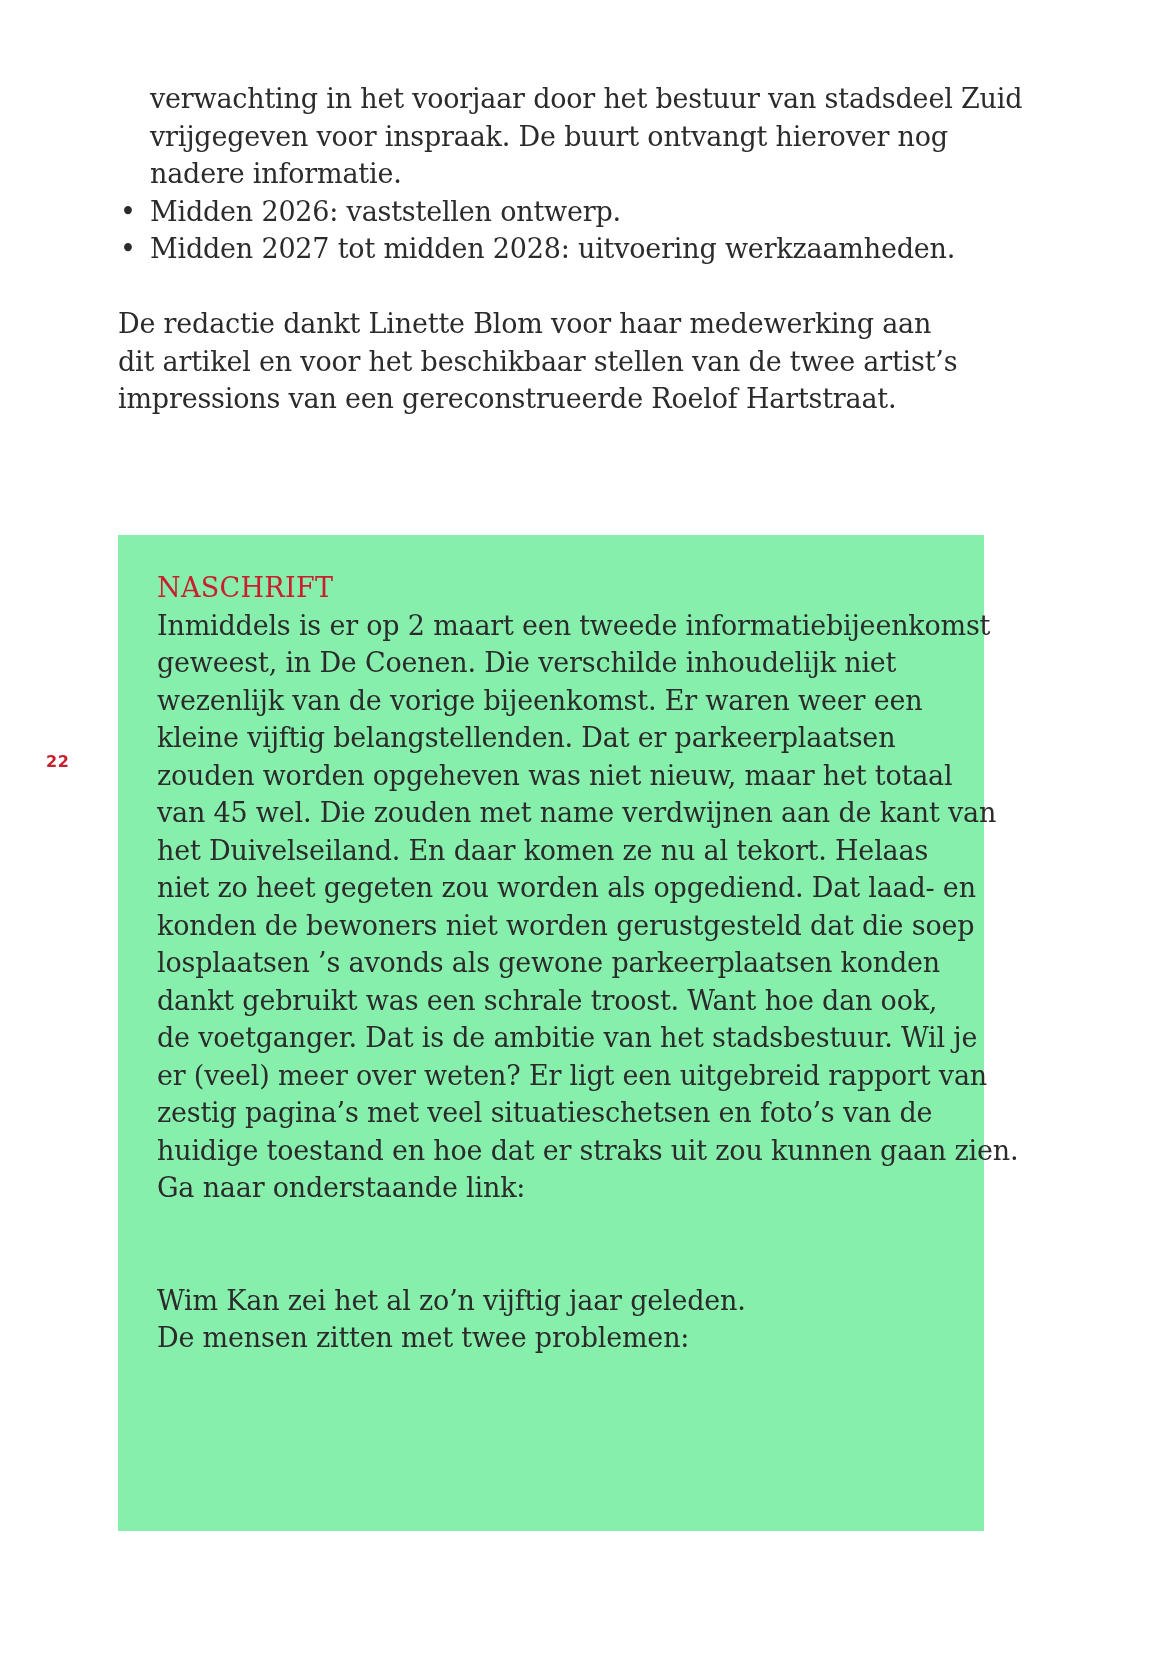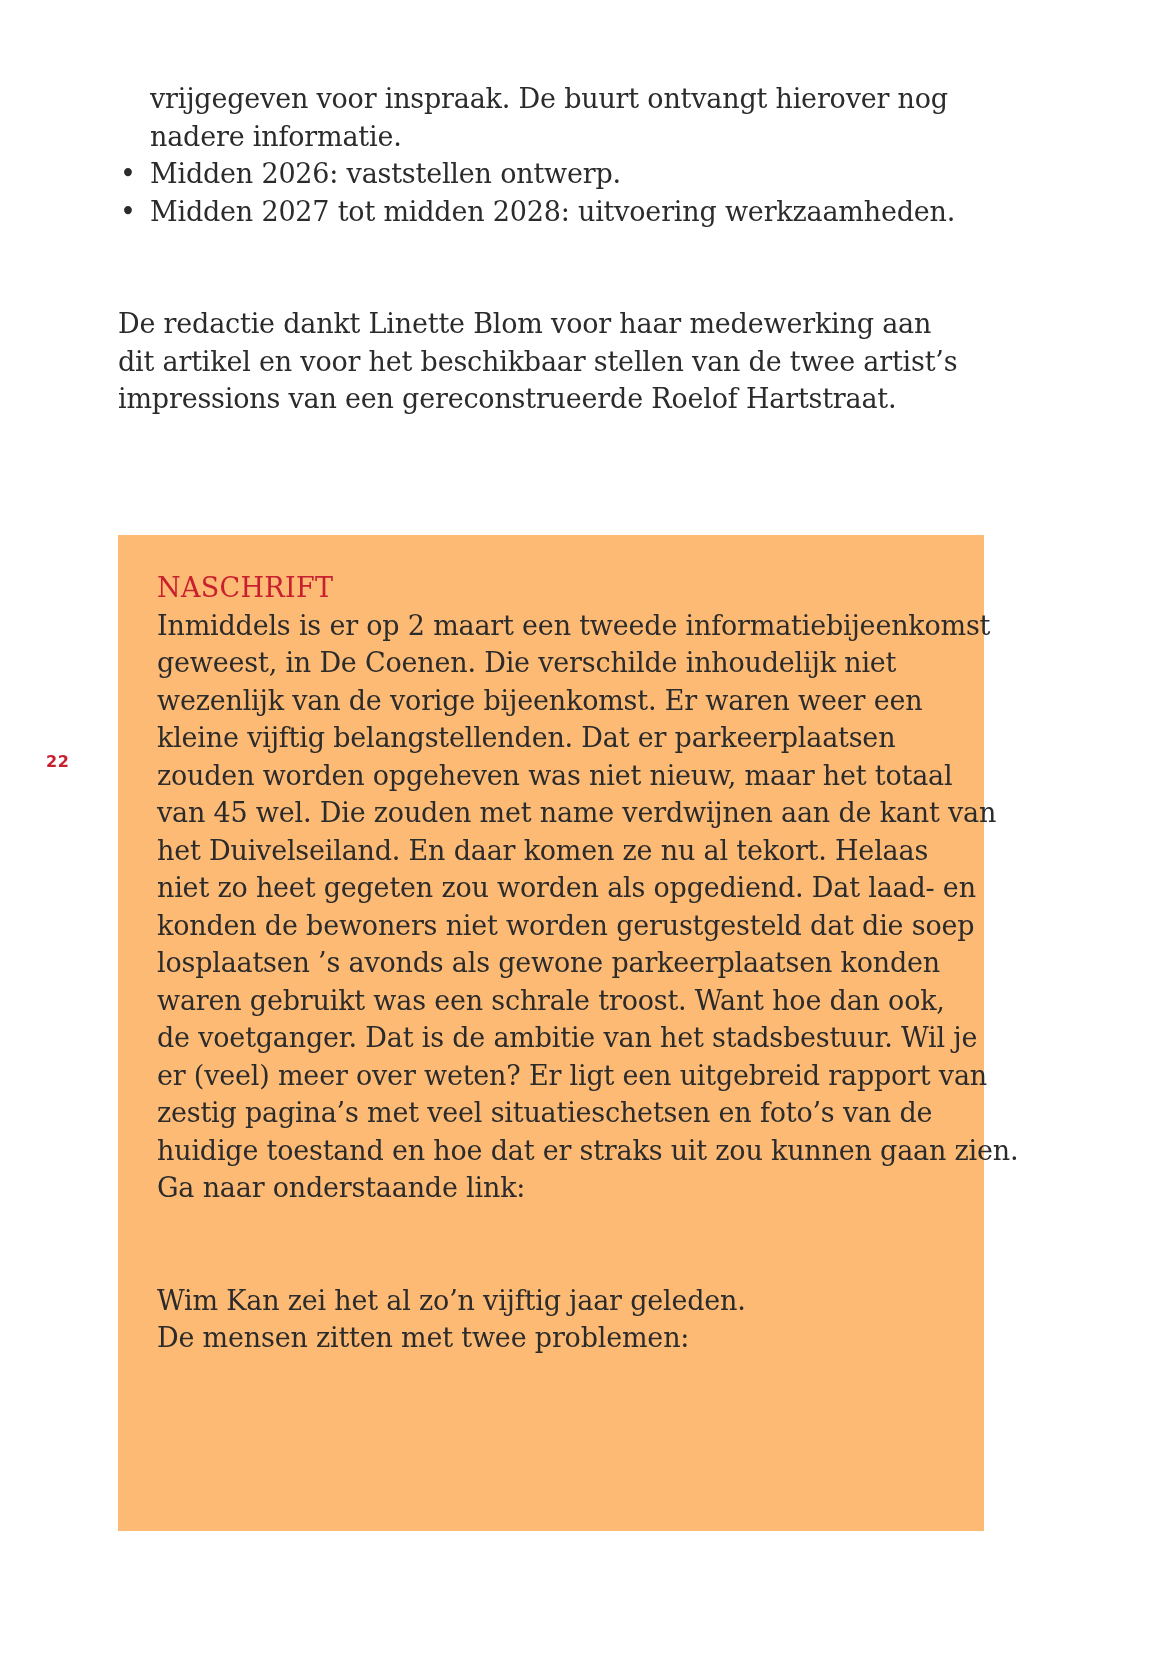--- a/index.html
+++ b/index.html
@@ -60,21 +60,21 @@
       font-size: 16px;
       color: #c8202f;
       letter-spacing: 0.5px;
     }
     .naschrift-box {
       position: absolute;
       left: 118px;
       top: 535px;
       width: 866px;
       height: 996px;
-      background: #fdba74;
+      background: #86efac;
     }
     .naschrift-inner {
       position: absolute;
       left: 39px;
       top: 34px;
     }
     .naschrift-title {
       color: #c8202f;
       font-size: 27px;
       line-height: 37.5px;
@@ -85,20 +85,21 @@
     .blank-line {
       height: 37.5px;
     }
   </style>
 </head>
 <body>
 
 <div class="page">
 
   <div class="top-block text">
+    <div class="cont-line">verwachting in het voorjaar door het bestuur van stadsdeel Zuid</div>
     <div class="cont-line">vrijgegeven voor inspraak. De buurt ontvangt hierover nog</div>
     <div class="cont-line">nadere informatie.</div>
     <div class="bullet-item">
       <span class="bullet">•</span>
       <span>Midden 2026: vaststellen ontwerp.</span>
     </div>
     <div class="bullet-item">
       <span class="bullet">•</span>
       <span>Midden 2027 tot midden 2028: uitvoering werkzaamheden.</span>
     </div>
@@ -120,21 +121,21 @@
         <div>Inmiddels is er op 2 maart een tweede informatiebijeenkomst</div>
         <div>geweest, in De Coenen. Die verschilde inhoudelijk niet</div>
         <div>wezenlijk van de vorige bijeenkomst. Er waren weer een</div>
         <div>kleine vijftig belangstellenden. Dat er parkeerplaatsen</div>
         <div>zouden worden opgeheven was niet nieuw, maar het totaal</div>
         <div>van 45 wel. Die zouden met name verdwijnen aan de kant van</div>
         <div>het Duivelseiland. En daar komen ze nu al tekort. Helaas</div>
         <div>niet zo heet gegeten zou worden als opgediend. Dat laad- en</div>
         <div>konden de bewoners niet worden gerustgesteld dat die soep</div>
         <div>losplaatsen ’s avonds als gewone parkeerplaatsen konden</div>
-        <div>waren gebruikt was een schrale troost. Want hoe dan ook,</div>
+        <div>dankt gebruikt was een schrale troost. Want hoe dan ook,</div>
         <div>de voetganger. Dat is de ambitie van het stadsbestuur. Wil je</div>
         <div>er (veel) meer over weten? Er ligt een uitgebreid rapport van</div>
         <div>zestig pagina’s met veel situatieschetsen en foto’s van de</div>
         <div>huidige toestand en hoe dat er straks uit zou kunnen gaan zien.</div>
         <div>Ga naar onderstaande link:</div>
       </div>
 
       <div class="blank-line"></div>
 
 

